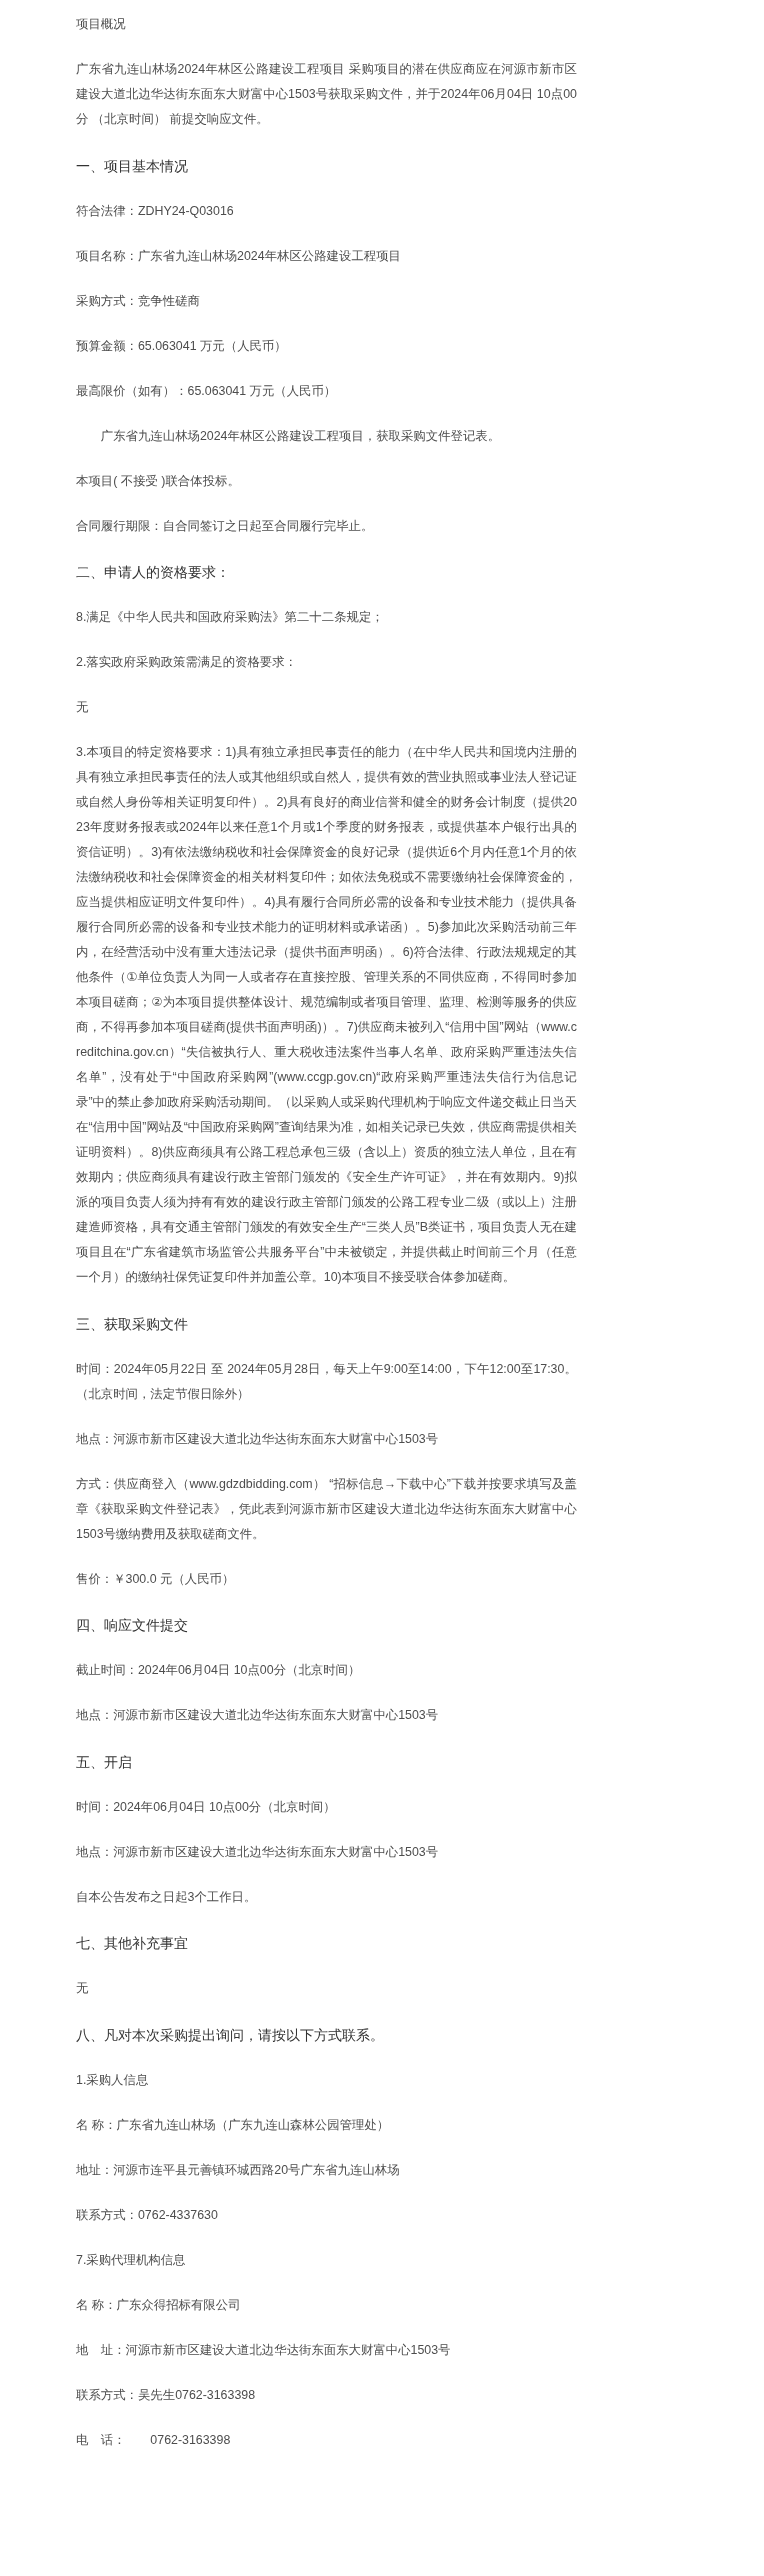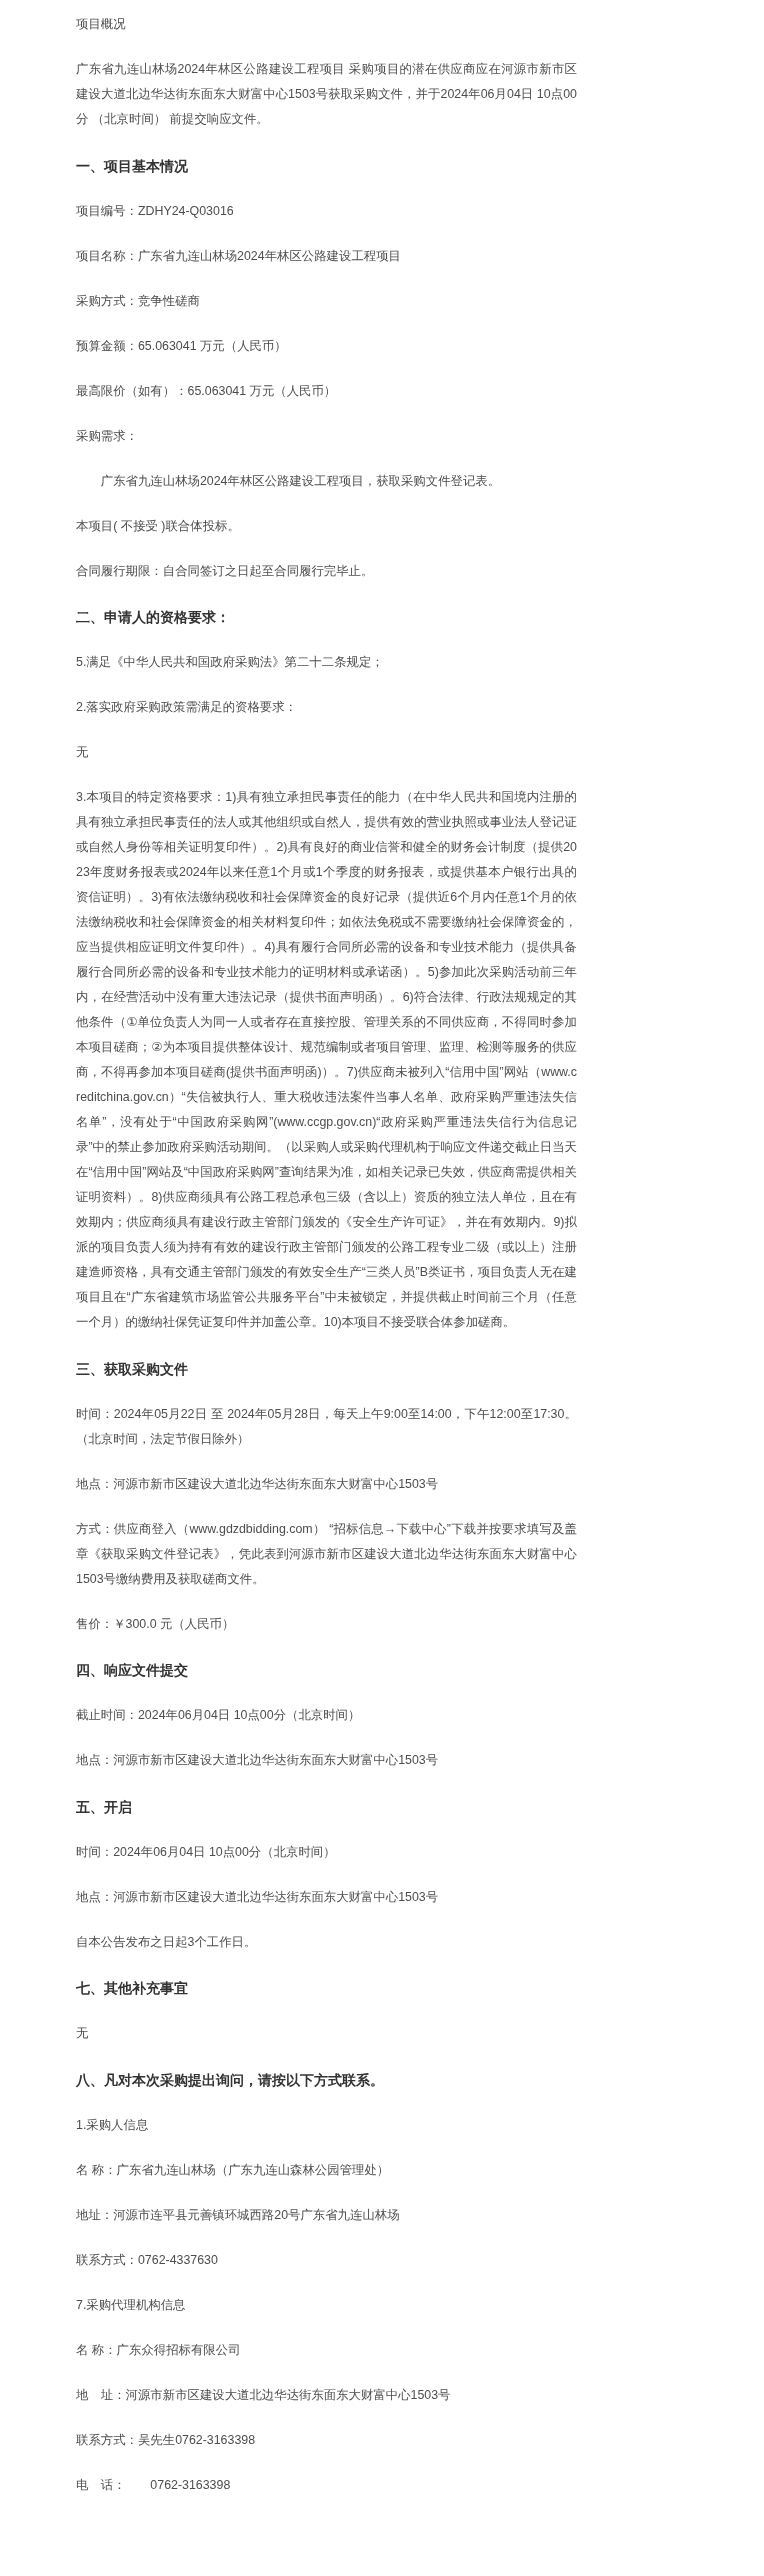--- a/index.html
+++ b/index.html
@@ -21,50 +21,49 @@
     line-height: 25px;
     margin: 20px 0;
     text-align: justify;
     word-break: break-all;
   }
   .doc h2 {
     font-size: 14px;
     line-height: 25px;
     margin: 21.5px 0 20px;
     color: #333333;
-    font-weight: 700;
+    font-weight: 400;
   }
   .overview-title {
     margin-top: 8.3px !important;
   }
   .indent {
     text-indent: 2em;
   }
 </style>
 </head>
 <body>
 
 <div class="doc">
 
   <p class="overview-title">项目概况</p>
   <p>广东省九连山林场2024年林区公路建设工程项目 采购项目的潜在供应商应在河源市新市区建设大道北边华达街东面东大财富中心1503号获取采购文件，并于2024年06月04日 10点00分 （北京时间） 前提交响应文件。</p>
 
   <h2>一、项目基本情况</h2>
-  <p>项目编号：ZDHY24-Q03016</p>
+  <p>符合法律：ZDHY24-Q03016</p>
   <p>项目名称：广东省九连山林场2024年林区公路建设工程项目</p>
   <p>采购方式：竞争性磋商</p>
   <p>预算金额：65.063041 万元（人民币）</p>
   <p>最高限价（如有）：65.063041 万元（人民币）</p>
-  <p>采购需求：</p>
   <p class="indent">广东省九连山林场2024年林区公路建设工程项目，获取采购文件登记表。</p>
   <p>本项目( 不接受 )联合体投标。</p>
   <p>合同履行期限：自合同签订之日起至合同履行完毕止。</p>
 
   <h2>二、申请人的资格要求：</h2>
-  <p>5.满足《中华人民共和国政府采购法》第二十二条规定；</p>
+  <p>8.满足《中华人民共和国政府采购法》第二十二条规定；</p>
   <p>2.落实政府采购政策需满足的资格要求：</p>
   <p>无</p>
   <p>3.本项目的特定资格要求：1)具有独立承担民事责任的能力（在中华人民共和国境内注册的具有独立承担民事责任的法人或其他组织或自然人，提供有效的营业执照或事业法人登记证或自然人身份等相关证明复印件）。2)具有良好的商业信誉和健全的财务会计制度（提供2023年度财务报表或2024年以来任意1个月或1个季度的财务报表，或提供基本户银行出具的资信证明）。3)有依法缴纳税收和社会保障资金的良好记录（提供近6个月内任意1个月的依法缴纳税收和社会保障资金的相关材料复印件；如依法免税或不需要缴纳社会保障资金的，应当提供相应证明文件复印件）。4)具有履行合同所必需的设备和专业技术能力（提供具备履行合同所必需的设备和专业技术能力的证明材料或承诺函）。5)参加此次采购活动前三年内，在经营活动中没有重大违法记录（提供书面声明函）。6)符合法律、行政法规规定的其他条件（①单位负责人为同一人或者存在直接控股、管理关系的不同供应商，不得同时参加本项目磋商；②为本项目提供整体设计、规范编制或者项目管理、监理、检测等服务的供应商，不得再参加本项目磋商(提供书面声明函)）。7)供应商未被列入“信用中国”网站（www.creditchina.gov.cn）“失信被执行人、重大税收违法案件当事人名单、政府采购严重违法失信名单”，没有处于“中国政府采购网”(www.ccgp.gov.cn)“政府采购严重违法失信行为信息记录”中的禁止参加政府采购活动期间。（以采购人或采购代理机构于响应文件递交截止日当天在“信用中国”网站及“中国政府采购网”查询结果为准，如相关记录已失效，供应商需提供相关证明资料）。8)供应商须具有公路工程总承包三级（含以上）资质的独立法人单位，且在有效期内；供应商须具有建设行政主管部门颁发的《安全生产许可证》，并在有效期内。9)拟派的项目负责人须为持有有效的建设行政主管部门颁发的公路工程专业二级（或以上）注册建造师资格，具有交通主管部门颁发的有效安全生产“三类人员”B类证书，项目负责人无在建项目且在“广东省建筑市场监管公共服务平台”中未被锁定，并提供截止时间前三个月（任意一个月）的缴纳社保凭证复印件并加盖公章。10)本项目不接受联合体参加磋商。</p>
 
   <h2>三、获取采购文件</h2>
   <p>时间：2024年05月22日 至 2024年05月28日，每天上午9:00至14:00，下午12:00至17:30。 （北京时间，法定节假日除外）</p>
   <p>地点：河源市新市区建设大道北边华达街东面东大财富中心1503号</p>
   <p>方式：供应商登入（www.gdzdbidding.com） “招标信息→下载中心”下载并按要求填写及盖章《获取采购文件登记表》，凭此表到河源市新市区建设大道北边华达街东面东大财富中心1503号缴纳费用及获取磋商文件。</p>
   <p>售价：￥300.0 元（人民币）</p>
 

